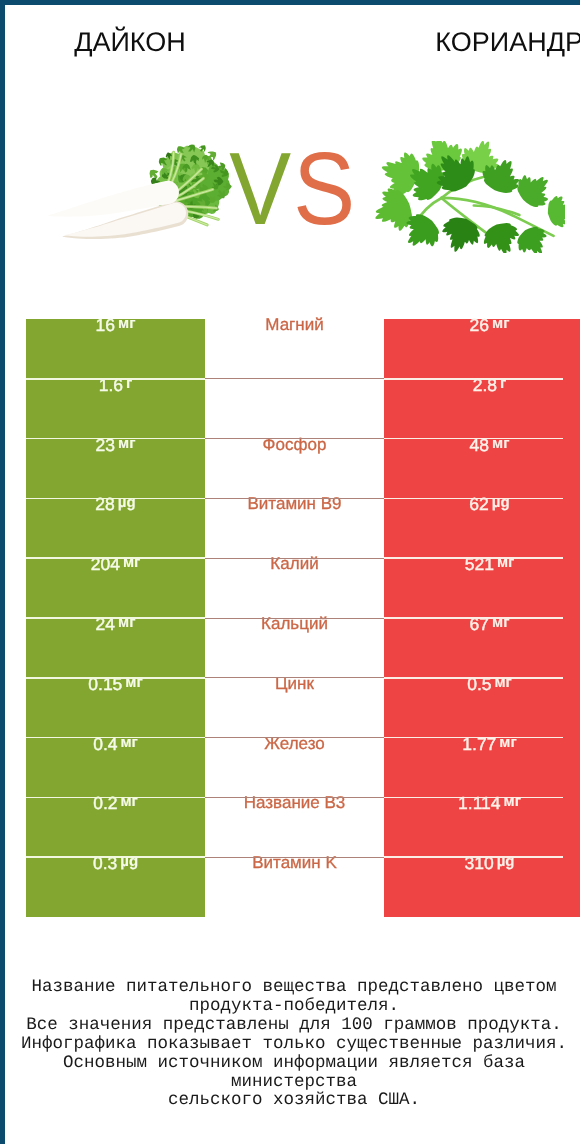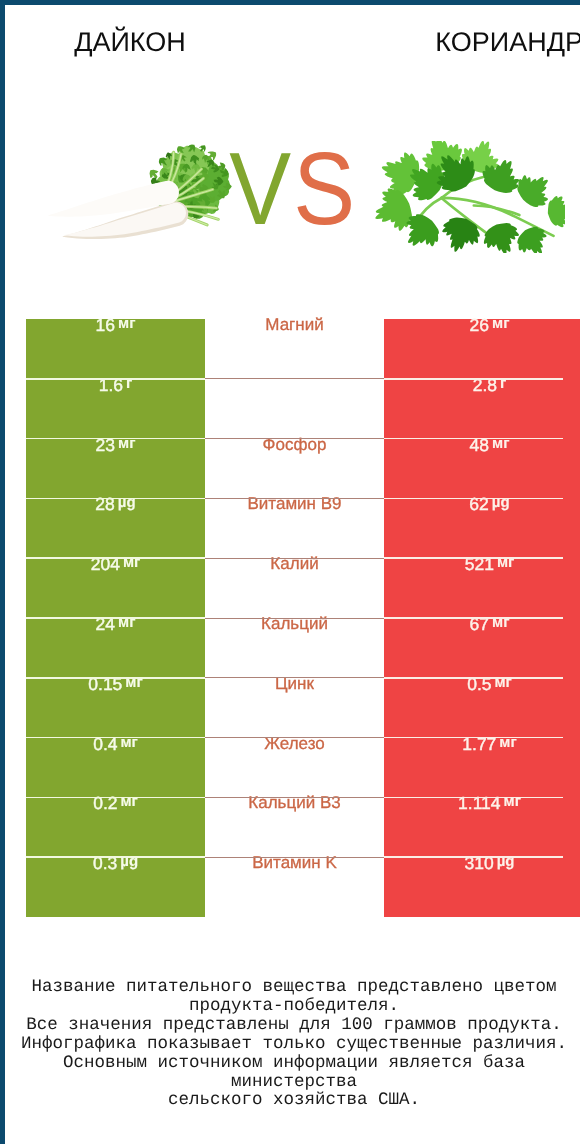--- a/index.html
+++ b/index.html
@@ -271,21 +271,21 @@
           <span class="num">1.77</span>
           <span class="unit">мг</span>
         </div>
       </div>
       <div class="row">
         <div class="cell left">
           <span class="num">0.2</span>
           <span class="unit">мг</span>
         </div>
         <div class="cell mid">
-          <span>Кальций B3</span>
+          <span>Название B3</span>
         </div>
         <div class="cell right">
           <span class="num">1.114</span>
           <span class="unit">мг</span>
         </div>
       </div>
       <div class="row">
         <div class="cell left">
           <span class="num">0.3</span>
           <span class="unit">µg</span>

